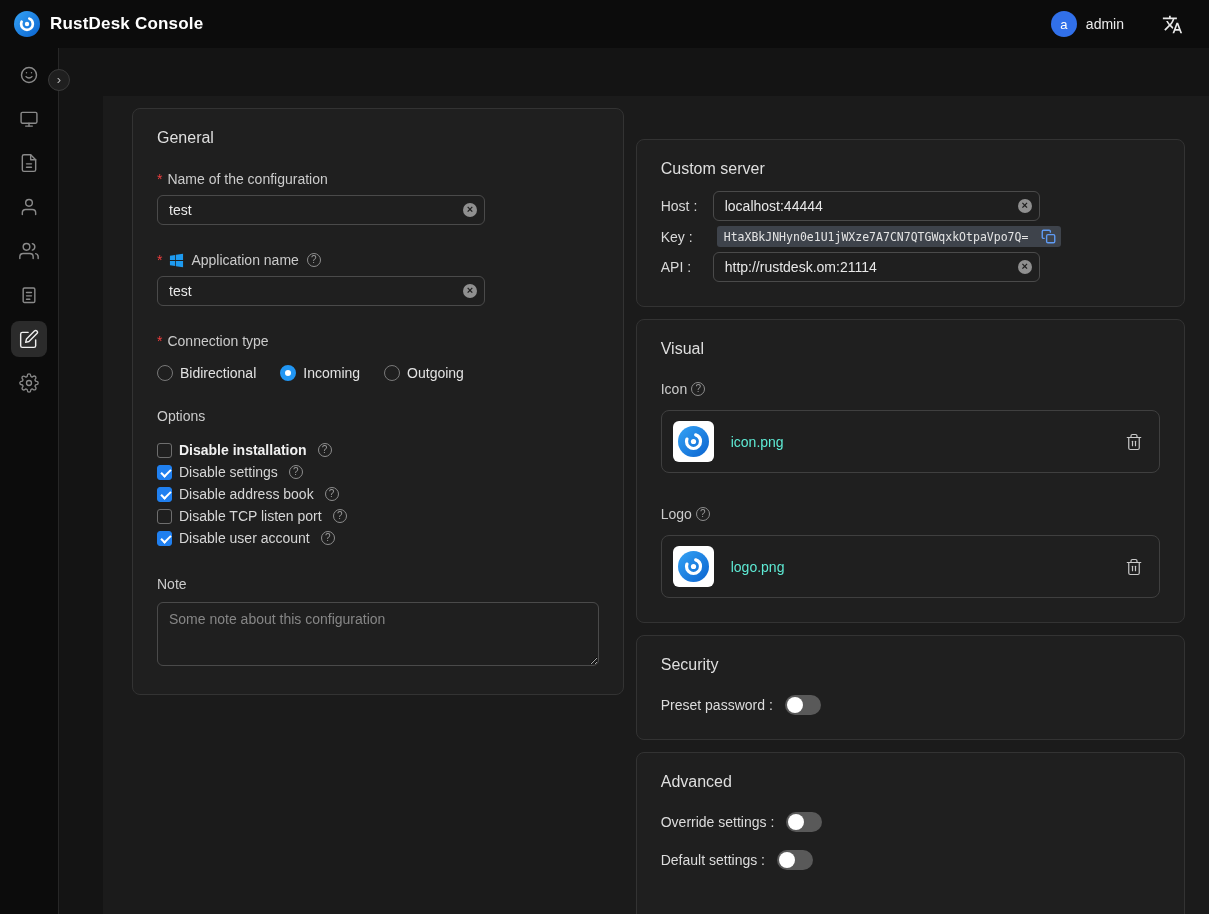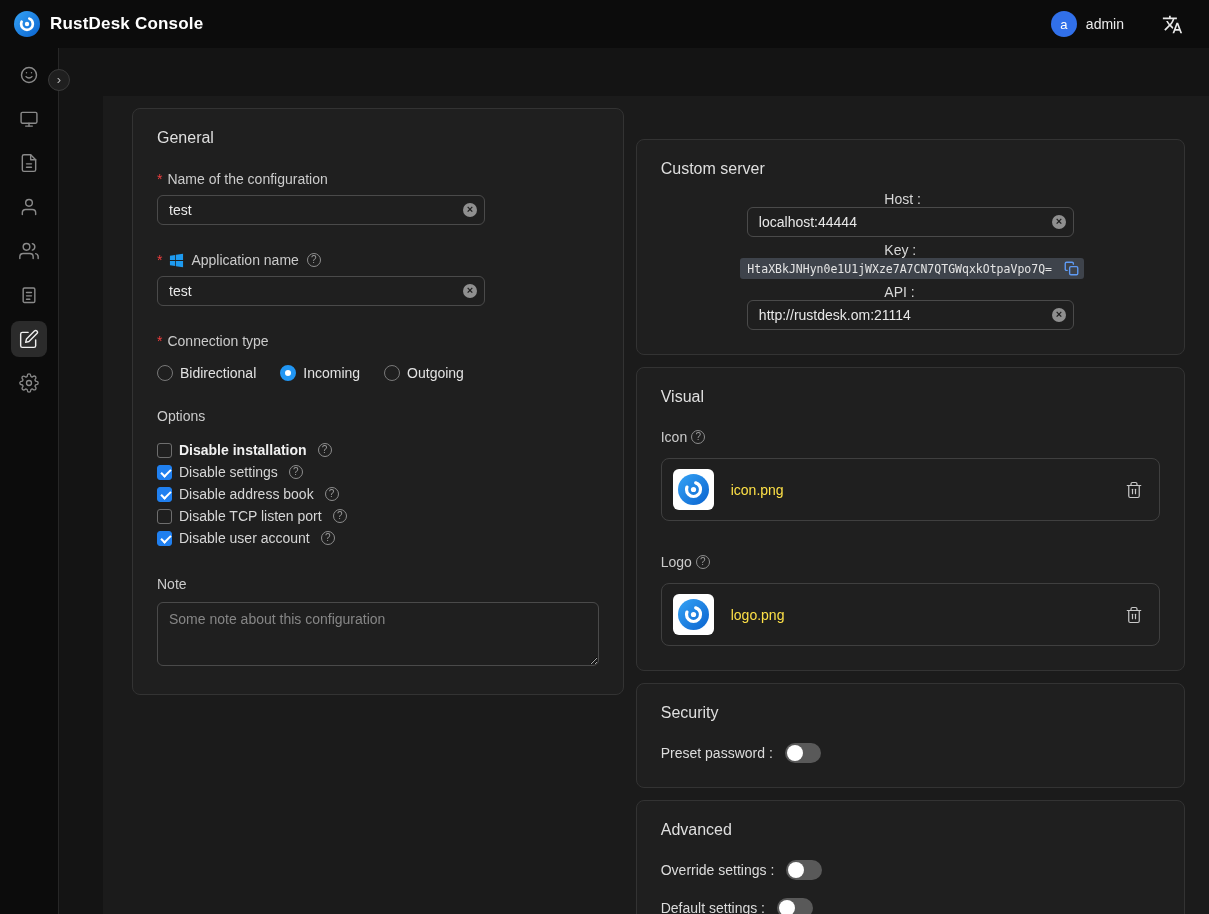--- a/index.html
+++ b/index.html
@@ -124,21 +124,21 @@
   
   .note-area {
     margin-top: 10px; width: 100%; height: 64px; background: transparent;
     border: 1px solid #4a4a4a; border-radius: 6px; padding: 8px 11px;
     color: #e8e8e8; font: 14px "Liberation Sans", sans-serif; resize: vertical; outline: none;
   }
   .note-area::placeholder { color: #868686; }
 
   
   .srv-rows { margin-top: 13px; display: flex; flex-direction: column; gap: 5px; }
-  .srv-row { display: flex; align-items: center; flex-direction: column; }
+  .srv-row { display: flex; align-items: center; }
   .srv-label { width: 52px; font-size: 14px; color: #d8d8d8; flex: none; }
   .key-box {
     display: flex; align-items: center; background: #3e434b; border-radius: 3px;
     padding: 3px 5px 3px 7px; width: 344px; margin-left: 4px;
   }
   .key-text {
     font: 11.5px "DejaVu Sans Mono", monospace; color: #e4e4e4;
     white-space: nowrap; overflow: hidden; flex: 1;
   }
   .copy-icon { width: 15px; height: 15px; color: #5f9bf5; margin-left: 4px; cursor: pointer; flex: none; }
@@ -150,21 +150,21 @@
   .vl-2 { margin-top: 33px; }
   .file-box {
     margin-top: 13px; border: 1px solid #3f3f3f; border-radius: 8px;
     height: 63px; display: flex; align-items: center; padding: 0 16px 0 11px;
   }
   .thumb {
     width: 41px; height: 41px; background: #ffffff; border-radius: 6px;
     display: flex; align-items: center; justify-content: center; flex: none;
   }
   .thumb svg { width: 31px; height: 31px; }
-  .file-link { font-size: 14px; color: #fde047; margin-left: 17px; text-decoration: none; cursor: pointer; }
+  .file-link { font-size: 14px; color: #5eead4; margin-left: 17px; text-decoration: none; cursor: pointer; }
   .trash { width: 18px; height: 18px; color: #c9c9c9; margin-left: auto; cursor: pointer; }
   .trash svg { width: 100%; height: 100%; }
 
   
   .toggle-row { display: flex; align-items: center; }
   .tr-1 { margin-top: 21px; text-align: center; }
   .tr-2 { margin-top: 18px; }
   .toggle-label { font-size: 14px; color: #dcdcdc; margin-right: 12px; }
   .toggle {
     width: 36px; height: 20px; border-radius: 10px; background: #595959;

